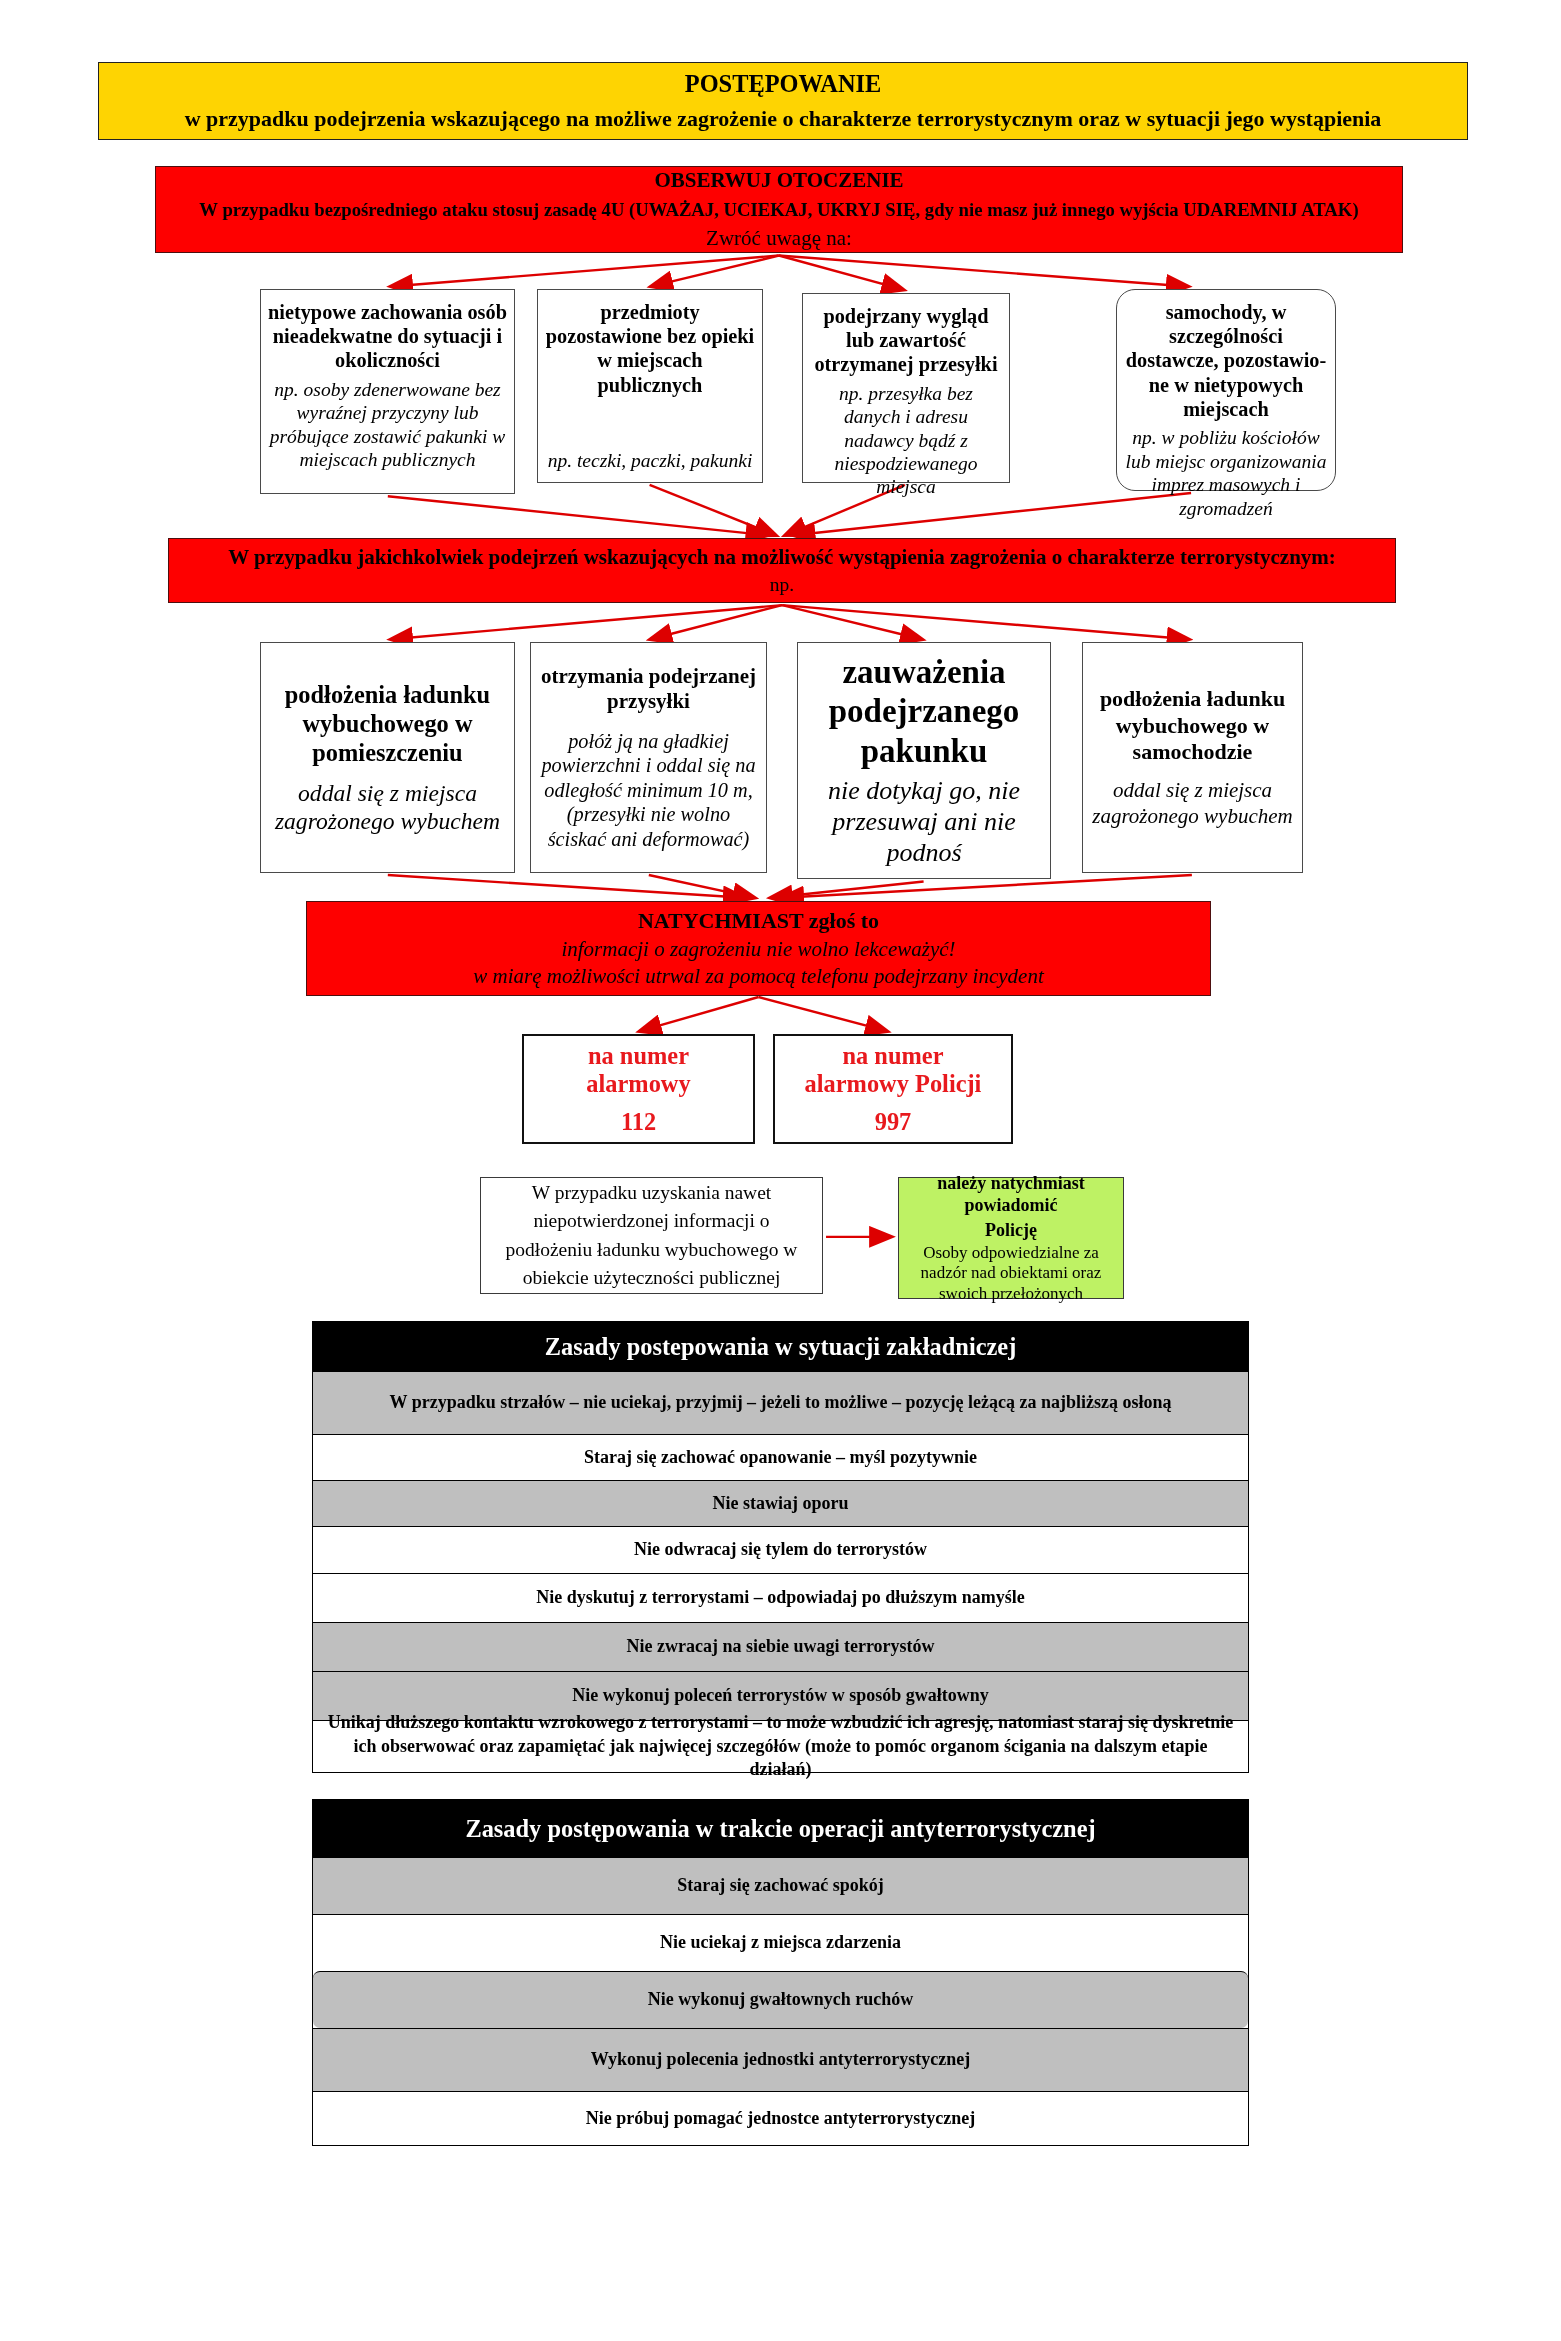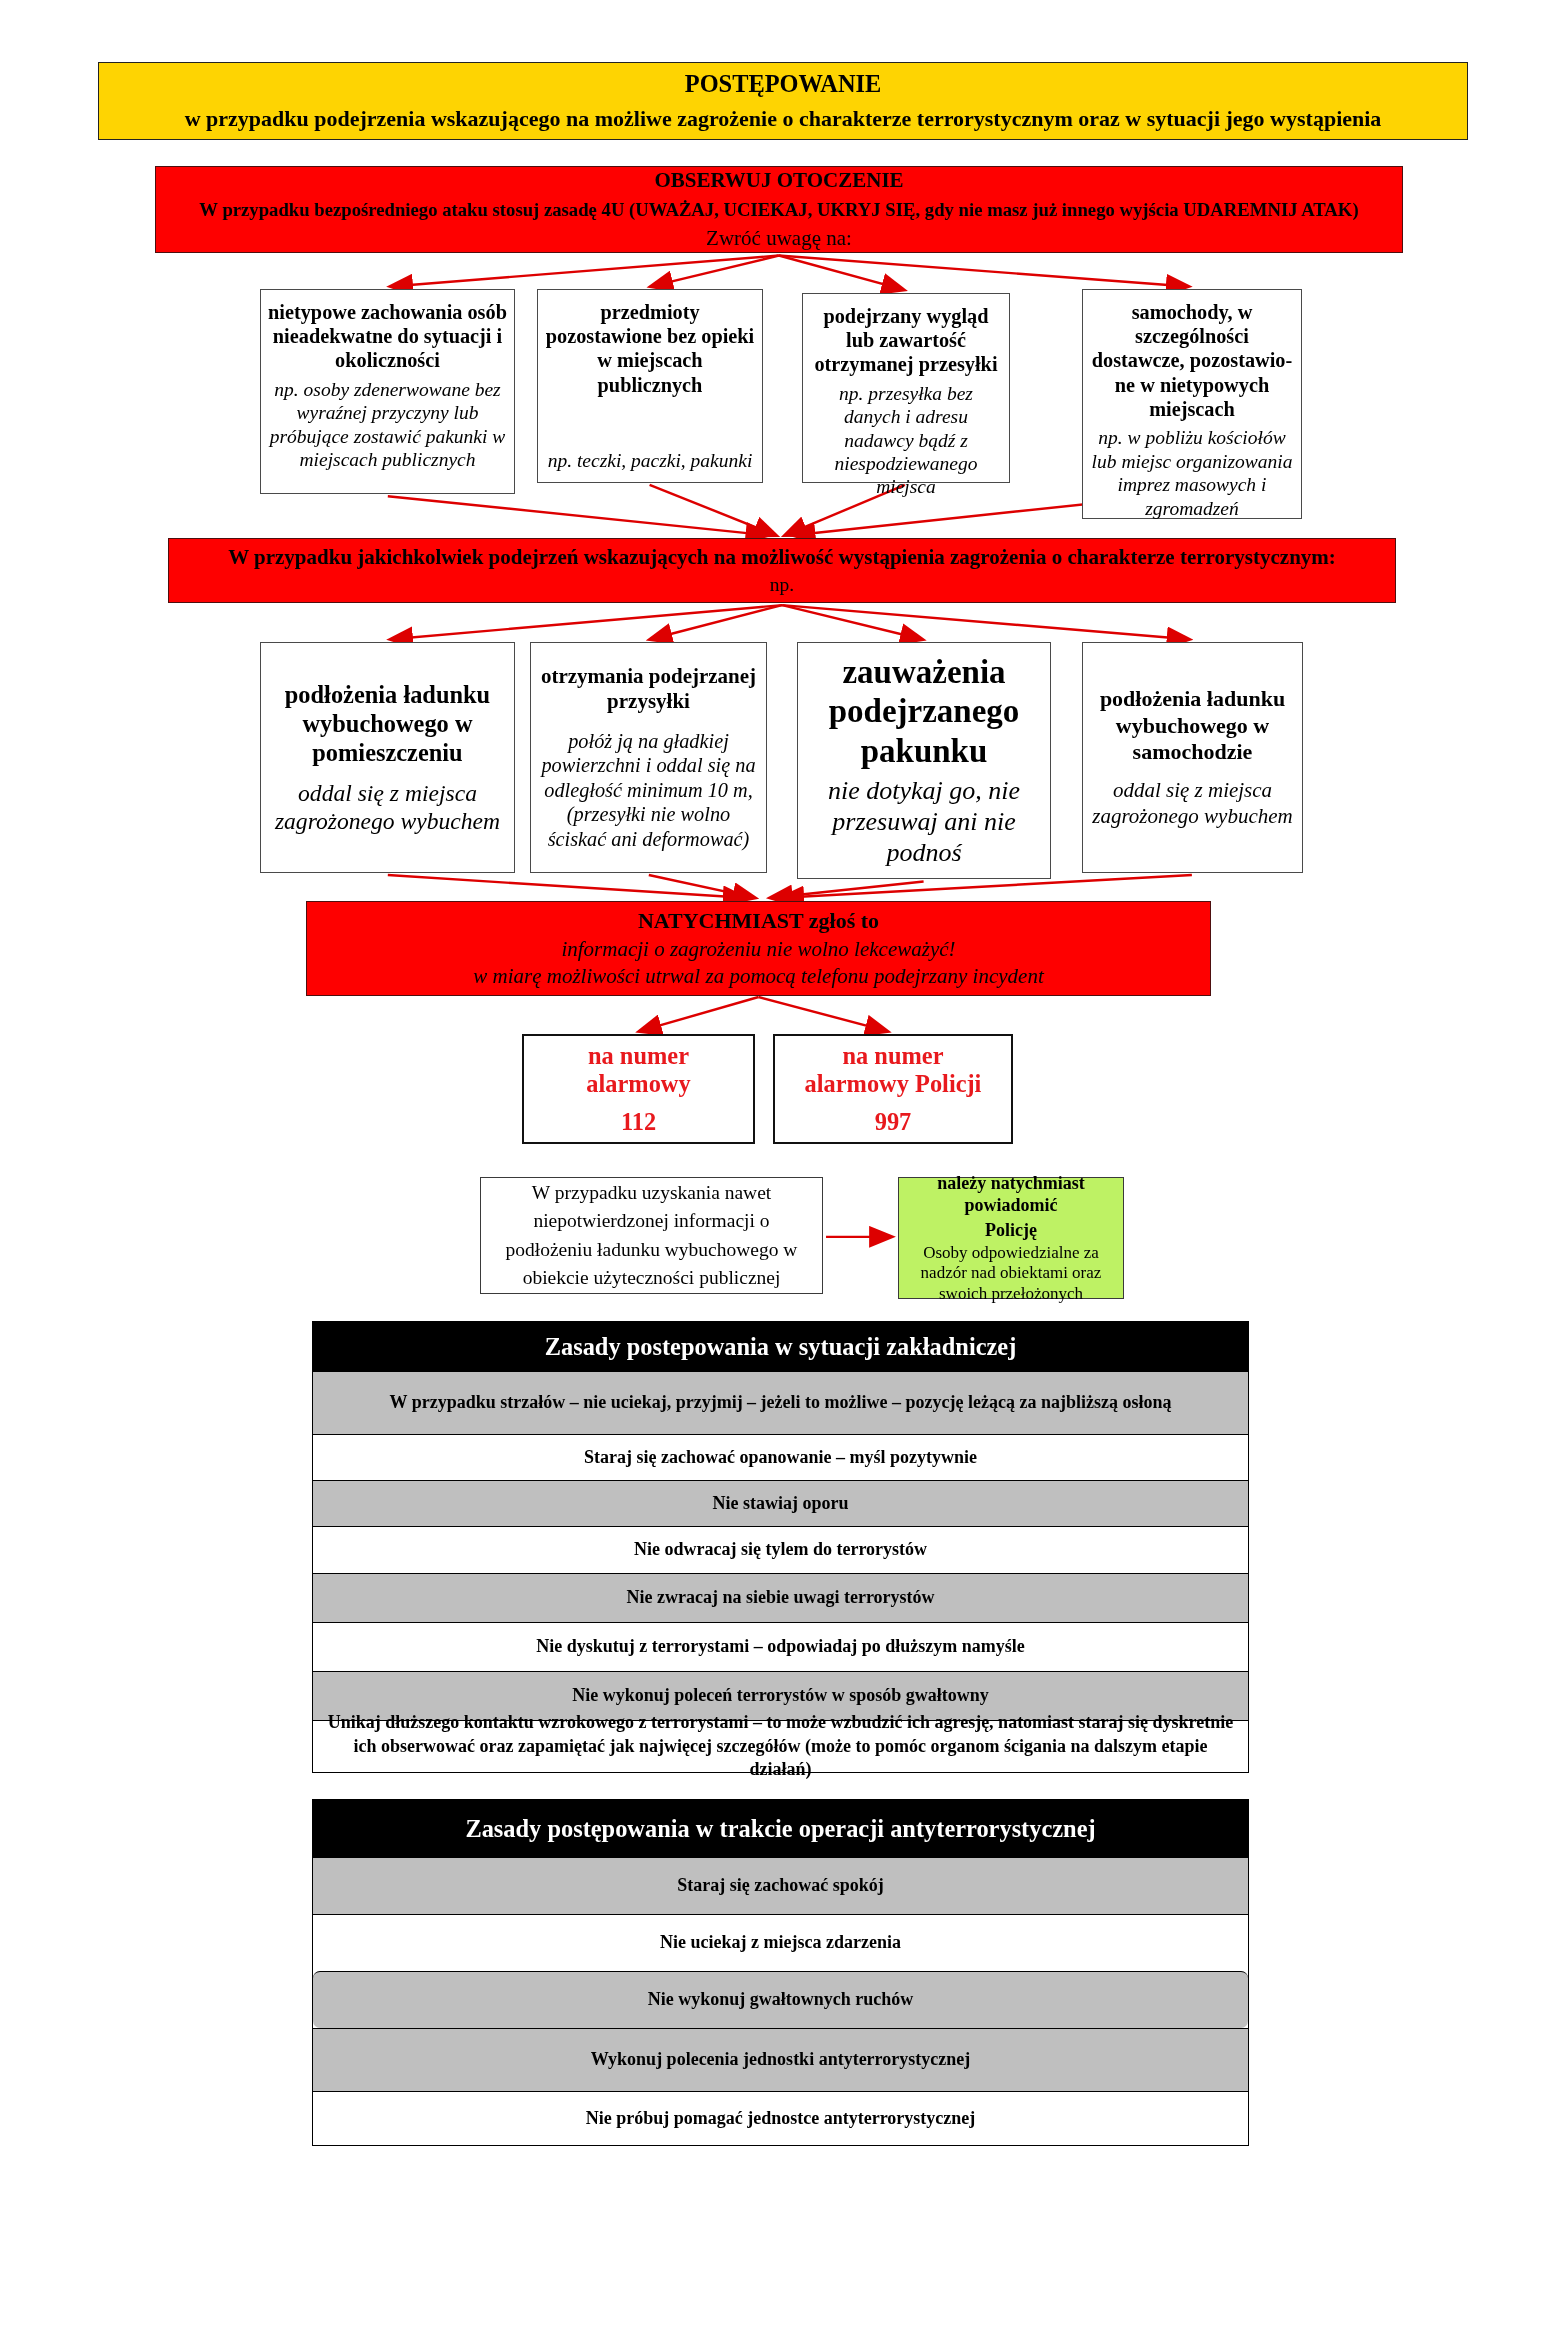--- a/index.html
+++ b/index.html
@@ -38,21 +38,21 @@
     position:absolute; background:#fff; border:1.6px solid #4a4a4a;
     display:flex; flex-direction:column; align-items:center;
     text-align:center; padding:9.8px 6.5px; box-sizing:border-box; line-height:1.2;
   }
   .wbox .t { font-weight:bold; }
   .wbox .n { font-style:italic; }
 
   .obs1 { left:260px;  top:289px; width:255px; height:205px; }
   .obs2 { left:537px;  top:289px; width:226px; height:194px; }
   .obs3 { left:802px;  top:293px; width:208px; height:190px; }
-  .obs4 { left:1082px; top:289px; width:220px; height:230px; }
+  .obs4 { left:1116px; top:289px; width:220px; height:202px;border-radius:19px; }
   .obs1 .t,.obs2 .t,.obs3 .t,.obs4 .t { font-size:20.3px; }
   .obs1 .n,.obs2 .n,.obs3 .n,.obs4 .n { font-size:19.5px; margin-top:4.9px; }
   .obs2 .n { margin-top:auto; }
 
   .sus1 { left:260px;  top:642px; width:255px; height:231px; justify-content:center; }
   .sus2 { left:530px;  top:642px; width:237px; height:231px; justify-content:center; }
   .sus3 { left:797px;  top:642px; width:254px; height:237px; justify-content:center; }
   .sus4 { left:1082px; top:642px; width:221px; height:231px; justify-content:center; }
   .sus1 .t { font-size:24.4px; }  .sus1 .n { font-size:23.6px; margin-top:11.4px; }
   .sus2 .t { font-size:21px; }  .sus2 .n { font-size:20.3px; margin-top:14.6px; }
@@ -216,22 +216,22 @@
     <div class="b2">Policję</div>
     <div class="r">Osoby odpowiedzialne za nadzór nad obiektami oraz swoich przełożonych</div>
   </div>
 
   <div class="rules t1">
     <div class="hd" style="height:49px; border-top:none;">Zasady postepowania w sytuacji zakładniczej</div>
     <div class="row g" style="height:63px;">W przypadku strzałów – nie uciekaj, przyjmij – jeżeli to możliwe – pozycję leżącą za najbliższą osłoną</div>
     <div class="row" style="height:46px;">Staraj się zachować opanowanie – myśl pozytywnie</div>
     <div class="row g" style="height:46px;">Nie stawiaj oporu</div>
     <div class="row" style="height:47px;">Nie odwracaj się tylem do terrorystów</div>
+    <div class="row" style="height:49px;">Nie dyskutuj z terrorystami – odpowiadaj po dłuższym namyśle</div>
     <div class="row g" style="height:49px;">Nie zwracaj na siebie uwagi terrorystów</div>
-    <div class="row" style="height:49px;">Nie dyskutuj z terrorystami – odpowiadaj po dłuższym namyśle</div>
     <div class="row g" style="height:49px;">Nie wykonuj poleceń terrorystów w sposób gwałtowny</div>
     <div class="row" style="height:52px;">Unikaj dłuższego kontaktu wzrokowego z terrorystami – to może wzbudzić ich agresję, natomiast staraj się dyskretnie ich obserwować oraz zapamiętać jak najwięcej szczegółów (może to pomóc organom ścigania na dalszym etapie działań)</div>
   </div>
 
   <div class="rules t2">
     <div class="hd" style="height:57px; border-top:none;">Zasady postępowania w trakcie operacji antyterrorystycznej</div>
     <div class="row g" style="height:57px;">Staraj się zachować spokój</div>
     <div class="row" style="height:57px;">Nie uciekaj z miejsca zdarzenia</div>
     <div class="row g" style="height:57px;border-radius:7px;">Nie wykonuj gwałtownych ruchów</div>
     <div class="row g" style="height:63px;">Wykonuj polecenia jednostki antyterrorystycznej</div>

